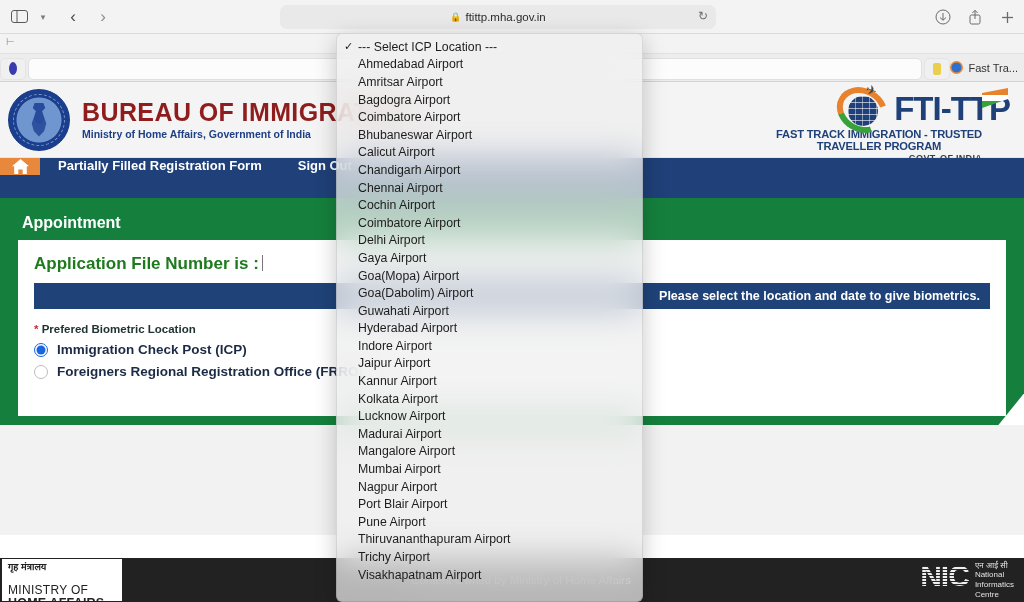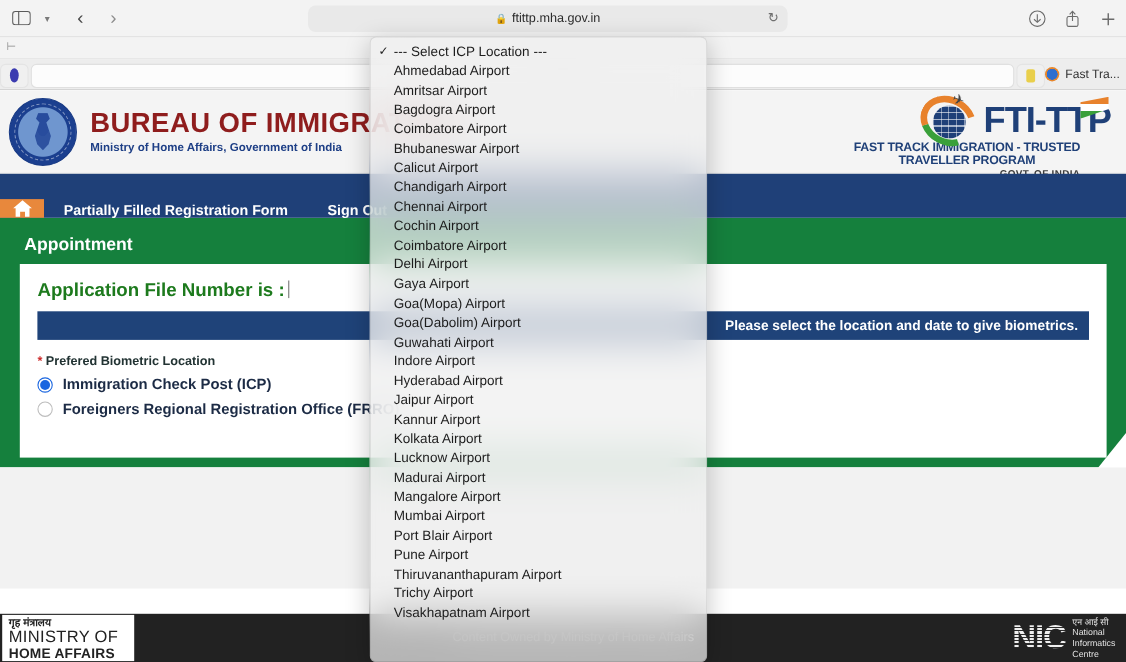--- a/index.html
+++ b/index.html
@@ -116,21 +116,21 @@
   }
   .fti-plane { position:absolute; left:30px; top:-3px; font-size:13px; color:#444; transform:rotate(20deg);}
   .fti-word { font-size:33px; font-weight:bold; color:#1f4078; letter-spacing:-1px; font-family:"Liberation Sans", sans-serif;}
   .fti-flag { position:absolute; right:2px; top:0px; width:26px; height:20px;
     background:linear-gradient(#e8822c 0 34%, #ffffff 34% 66%, #3aa03a 66% 100%);
     clip-path: polygon(0 25%, 100% 0, 100% 55%, 0 100%); }
   .fti-tag { text-align:center; font-size:11.2px; font-weight:bold; color:#1f4078; letter-spacing:-0.2px; margin-top:-2px;}
   .fti-gov { text-align:right; font-size:9px; font-weight:bold; color:#3c3c3c; letter-spacing:.3px; margin-top:1px; padding-right:28px;}
 
   
-  .navbar { position:relative; height:40px; background:#1f4078; display:flex; align-items:flex-end; }
+  .navbar { position:relative; height:40px; background:#1f4078; display:flex; align-items:flex-start; }
   .nav-home {
     width:40px; background:#e8883c; display:flex; align-items:center; justify-content:center; color:#fff;
   }
   .nav-items { display:flex; align-items:center; color:#fff; font-size:13px; font-weight:bold; }
   .nav-item { padding:0 18px; white-space:nowrap; }
 
   
   .orange-wrap {
     position:relative; margin-top:0; background:#15803d; padding:8px 18px 26px 18px; height:227px;
     clip-path: polygon(0 0, 100% 0, 100% 86%, 97.5% 100%, 0 100%);
@@ -159,24 +159,24 @@
   
   .footer {
     position:absolute; left:0; bottom:0; width:1024px; height:44px; background:#222222;
     display:flex; align-items:center;
   }
   .mha-badge {
     width:120px; height:42px; background:#fff; color:#222; padding:3px 6px;
     line-height:1.08; margin-left:2px;
   }
   .mha-hi { font-size:9.5px; font-weight:bold; }
-  .mha-1 { font-size:15px; letter-spacing:.3px; }
+  .mha-1 { font-size:12px; letter-spacing:.3px;margin-top:12px; }
   .mha-2 { font-size:12.5px; font-weight:bold; letter-spacing:.2px; }
   .footer-center { flex:1; text-align:center; color:#e9e9e9; font-size:11.5px; }
-  .nic { display:flex; align-items:center; gap:6px; margin-right:10px; }
+  .nic { display:flex; gap:6px; margin-right:10px; }
   .nic-word {
     font-size:30px; font-weight:bold; color:#e8e8e8; letter-spacing:-1px; line-height:1;
     font-family:"Liberation Sans", sans-serif;
     background-image: repeating-linear-gradient(to bottom, #efefef 0 2px, #2a2a2a 2px 3px);
     -webkit-background-clip:text; background-clip:text; color:transparent;
   }
   .nic-txt { color:#e2e2e2; font-size:8px; line-height:1.22; }
   .nic-hi { font-size:8px; }
 
   
@@ -396,26 +396,26 @@
       <div class="dd-item">
         <span>Goa(Mopa) Airport</span>
       </div>
       <div class="dd-item">
         <span>Goa(Dabolim) Airport</span>
       </div>
       <div class="dd-item">
         <span>Guwahati Airport</span>
       </div>
       <div class="dd-item">
+        <span>Hyderabad Airport</span>
+      </div>
+      <div class="dd-item">
         <span>Indore Airport</span>
       </div>
       <div class="dd-item">
-        <span>Hyderabad Airport</span>
-      </div>
-      <div class="dd-item">
         <span>Jaipur Airport</span>
       </div>
       <div class="dd-item">
         <span>Kannur Airport</span>
       </div>
       <div class="dd-item">
         <span>Kolkata Airport</span>
       </div>
       <div class="dd-item">
         <span>Lucknow Airport</span>
@@ -423,20 +423,23 @@
       <div class="dd-item">
         <span>Madurai Airport</span>
       </div>
       <div class="dd-item">
         <span>Mangalore Airport</span>
       </div>
       <div class="dd-item">
         <span>Mumbai Airport</span>
       </div>
       <div class="dd-item">
+        <span>Nagpur Airport</span>
+      </div>
+      <div class="dd-item">
         <span>Port Blair Airport</span>
       </div>
       <div class="dd-item">
         <span>Pune Airport</span>
       </div>
       <div class="dd-item">
         <span>Thiruvananthapuram Airport</span>
       </div>
       <div class="dd-item">
         <span>Trichy Airport</span>

